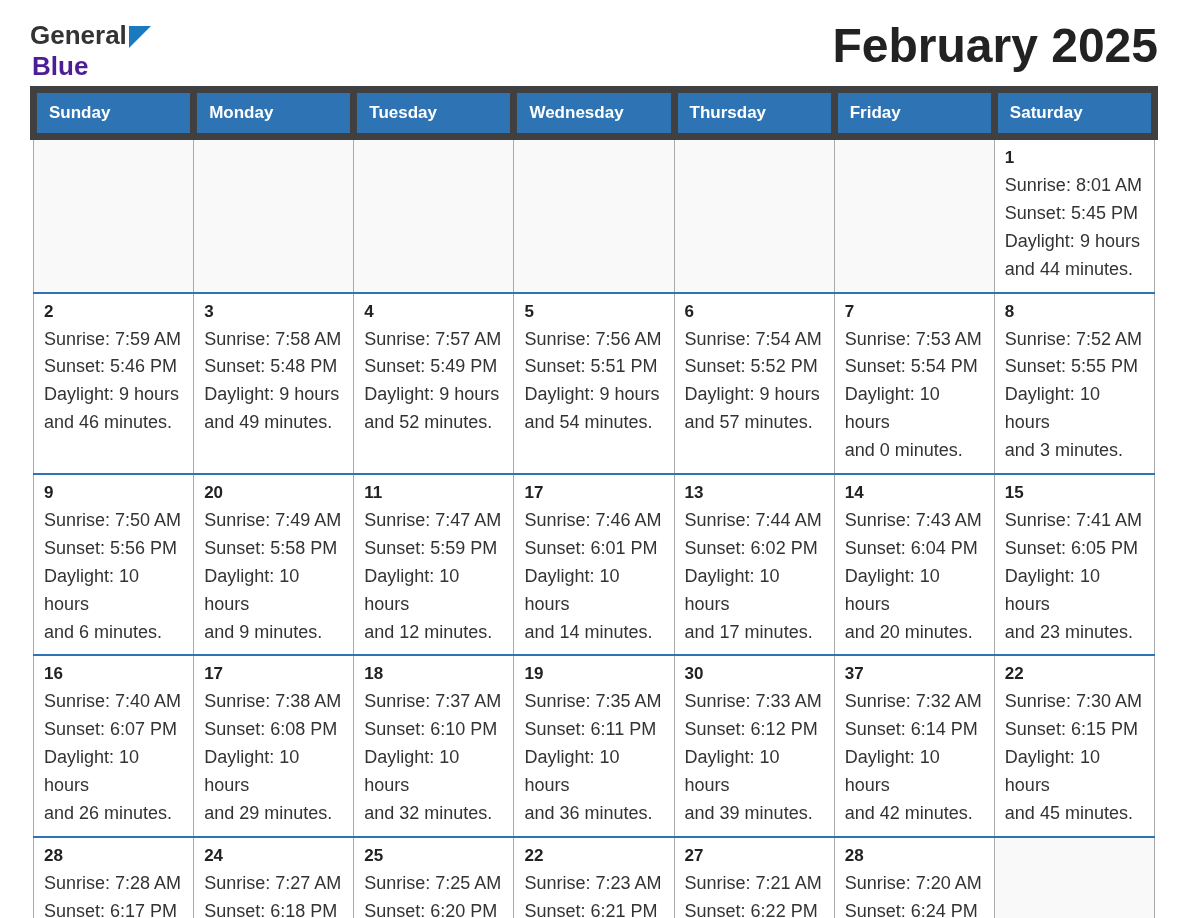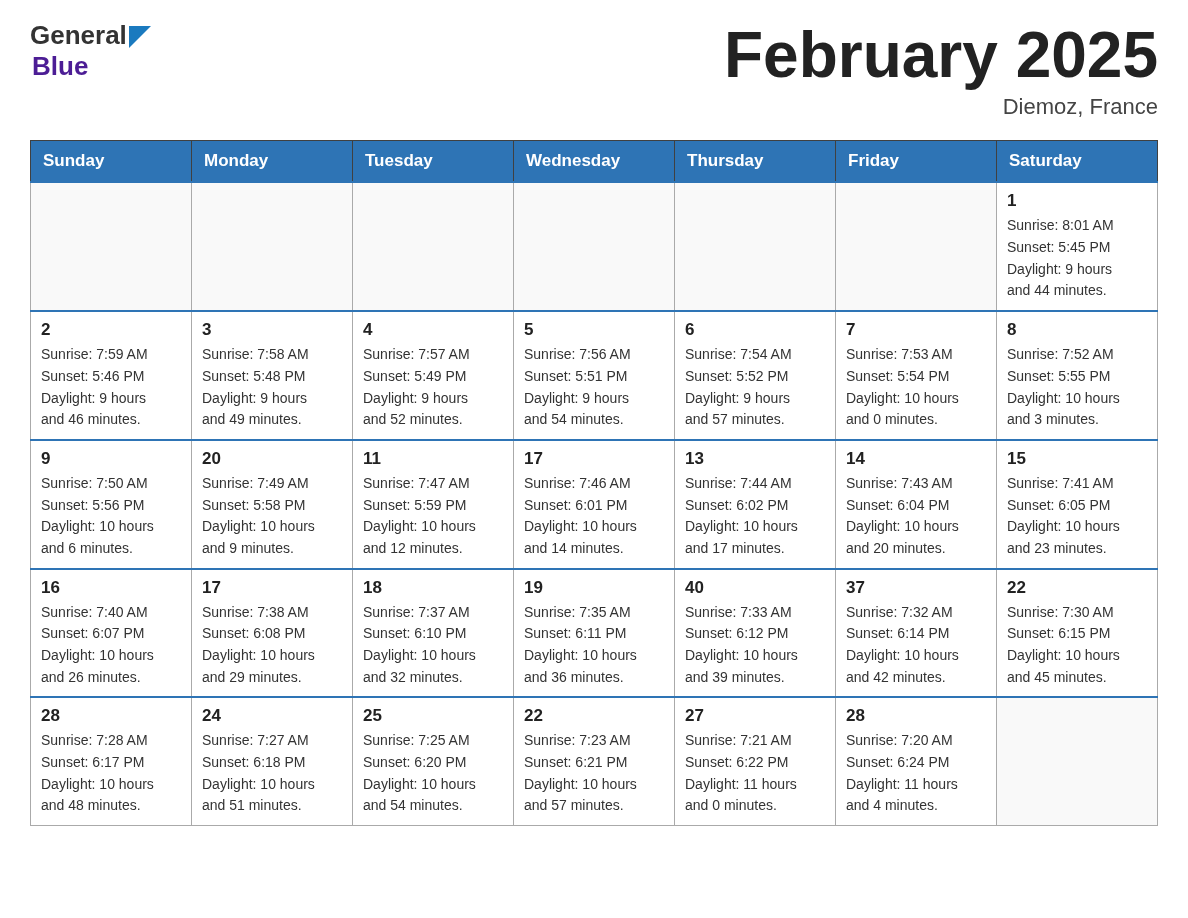--- a/index.html
+++ b/index.html
@@ -7,21 +7,21 @@
       font-family: Arial, sans-serif;
       background: #fff;
       width: 1188px;
       min-height: 918px;
       padding: 20px 30px;
     }
     .header {
       display: flex;
       justify-content: space-between;
       align-items: flex-start;
-      margin-bottom: 20px;
+      margin-bottom: 4px;
     }
     .logo-text-general {
       font-size: 26px;
       font-weight: bold;
       color: #333;
     }
     .logo-text-blue {
       font-size: 26px;
       font-weight: bold;
       color: #4c1d95;
@@ -34,62 +34,62 @@
       display: flex;
       align-items: center;
     }
     .logo-row2 {
       margin-left: 2px;
     }
     .title-section {
       text-align: right;
     }
     .calendar-title {
-      font-size: 64px;
+      font-size: 48px;
       font-weight: bold;
       color: #222;
       line-height: 1.1;
     }
     .calendar-subtitle {
       font-size: 22px;
       color: #444;
       margin-top: 4px;
     }
     .calendar {
       width: 100%;
       border-collapse: collapse;
     }
     .calendar th {
       background-color: #2e74b5;
       color: #fff;
       font-size: 17px;
       font-weight: bold;
       padding: 10px 12px;
       text-align: left;
-      border: 1px solid #404040;
+      border: 7px solid #404040;
     }
     .calendar td {
       border: 1px solid #aaa;
       vertical-align: top;
       padding: 8px 10px;
       width: calc(100% / 7);
       min-height: 110px;
       height: 120px;
     }
     .calendar td.empty {
       background: #f9f9f9;
     }
     .day-number {
       font-size: 17px;
       font-weight: bold;
       color: #222;
       margin-bottom: 4px;
     }
     .day-info {
-      font-size: 14px;
+      font-size: 18px;
       color: #333;
       line-height: 1.55;
     }
     .week-row td {
       border-top: 2px solid #2e74b5;
     }
   </style>
 </head>
 <body>
 
@@ -100,21 +100,20 @@
       <svg width="22" height="22" viewBox="0 0 22 22" style="margin-left:2px; margin-top:2px;">
         <polygon points="0,0 22,0 0,22" fill="#1a7abf"></polygon>
       </svg>
     </div>
     <div class="logo-row2">
       <span class="logo-text-blue">Blue</span>
     </div>
   </div>
   <div class="title-section">
     <div class="calendar-title">February 2025</div>
-    <div class="calendar-subtitle">Diemoz, France</div>
   </div>
 </div>
 
 <table class="calendar">
   <thead>
     <tr>
     <th>Sunday</th>
         <th>Monday</th>
         <th>Tuesday</th>
         <th>Wednesday</th>
@@ -207,21 +206,21 @@
         </td>
         <td>
           <div class="day-number">18</div>
           <div class="day-info">Sunrise: 7:37 AM<br>Sunset: 6:10 PM<br>Daylight: 10 hours<br>and 32 minutes.</div>
         </td>
         <td>
           <div class="day-number">19</div>
           <div class="day-info">Sunrise: 7:35 AM<br>Sunset: 6:11 PM<br>Daylight: 10 hours<br>and 36 minutes.</div>
         </td>
         <td>
-          <div class="day-number">40</div>
+          <div class="day-number">30</div>
           <div class="day-info">Sunrise: 7:33 AM<br>Sunset: 6:12 PM<br>Daylight: 10 hours<br>and 39 minutes.</div>
         </td>
         <td>
           <div class="day-number">37</div>
           <div class="day-info">Sunrise: 7:32 AM<br>Sunset: 6:14 PM<br>Daylight: 10 hours<br>and 42 minutes.</div>
         </td>
         <td>
           <div class="day-number">22</div>
           <div class="day-info">Sunrise: 7:30 AM<br>Sunset: 6:15 PM<br>Daylight: 10 hours<br>and 45 minutes.</div>
         </td>

